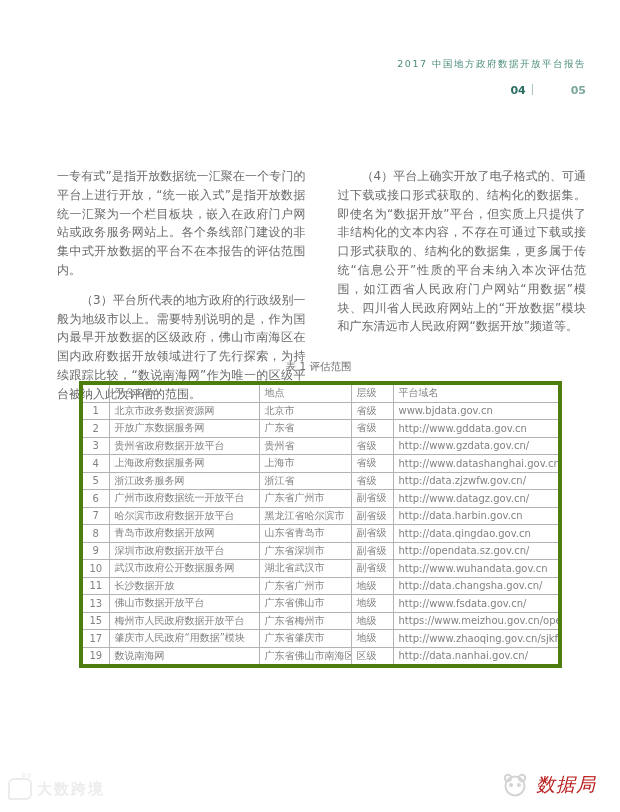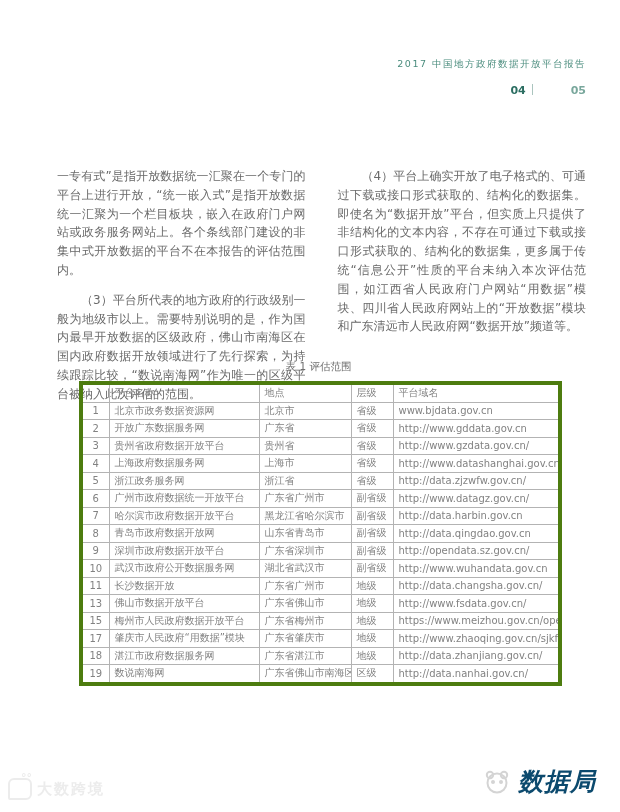--- a/index.html
+++ b/index.html
@@ -54,21 +54,21 @@
     width:20px; height:18px; border:2.5px solid #ececec; border-radius:6px 6px 6px 2px;
     position:relative;
   }
   .wm-left .wm-glyph::after {
     content:"°°"; position:absolute; top:-9px; right:-2px;
     font-size:11px; color:#ececec; letter-spacing:0;
   }
   .wm-right {
     position:absolute; right:24px; bottom:14px;
     display:flex; align-items:center; gap:6px;
-    color:#0c4a6e; font-size:25px; font-weight:bold; font-style:italic; letter-spacing:1px;
+    color:#b91c1c; font-size:19px; font-weight:normal; font-style:italic; letter-spacing:1px;
   }
   .wm-right svg { display:block; }
 </style>
 </head>
 <body>
 
 <div class="page-header">
   <div class="report-title">2017 中国地方政府数据开放平台报告</div>
   <div class="page-num">
     <span class="pn-left">04</span>
@@ -199,27 +199,20 @@
           <td>https://www.meizhou.gov.cn/opendata</td>
         </tr>
         <tr>
           <td class="num">17</td>
           <td>肇庆市人民政府“用数据”模块</td>
           <td>广东省肇庆市</td>
           <td>地级</td>
           <td>http://www.zhaoqing.gov.cn/sjkf/</td>
         </tr>
         <tr>
-          <td class="num">18</td>
-          <td>湛江市政府数据服务网</td>
-          <td>广东省湛江市</td>
-          <td>地级</td>
-          <td>http://data.zhanjiang.gov.cn/</td>
-        </tr>
-        <tr>
           <td class="num">19</td>
           <td>数说南海网</td>
           <td>广东省佛山市南海区</td>
           <td>区级</td>
           <td>http://data.nanhai.gov.cn/</td>
         </tr>
       </tbody>
   </table>
 </div>
 

